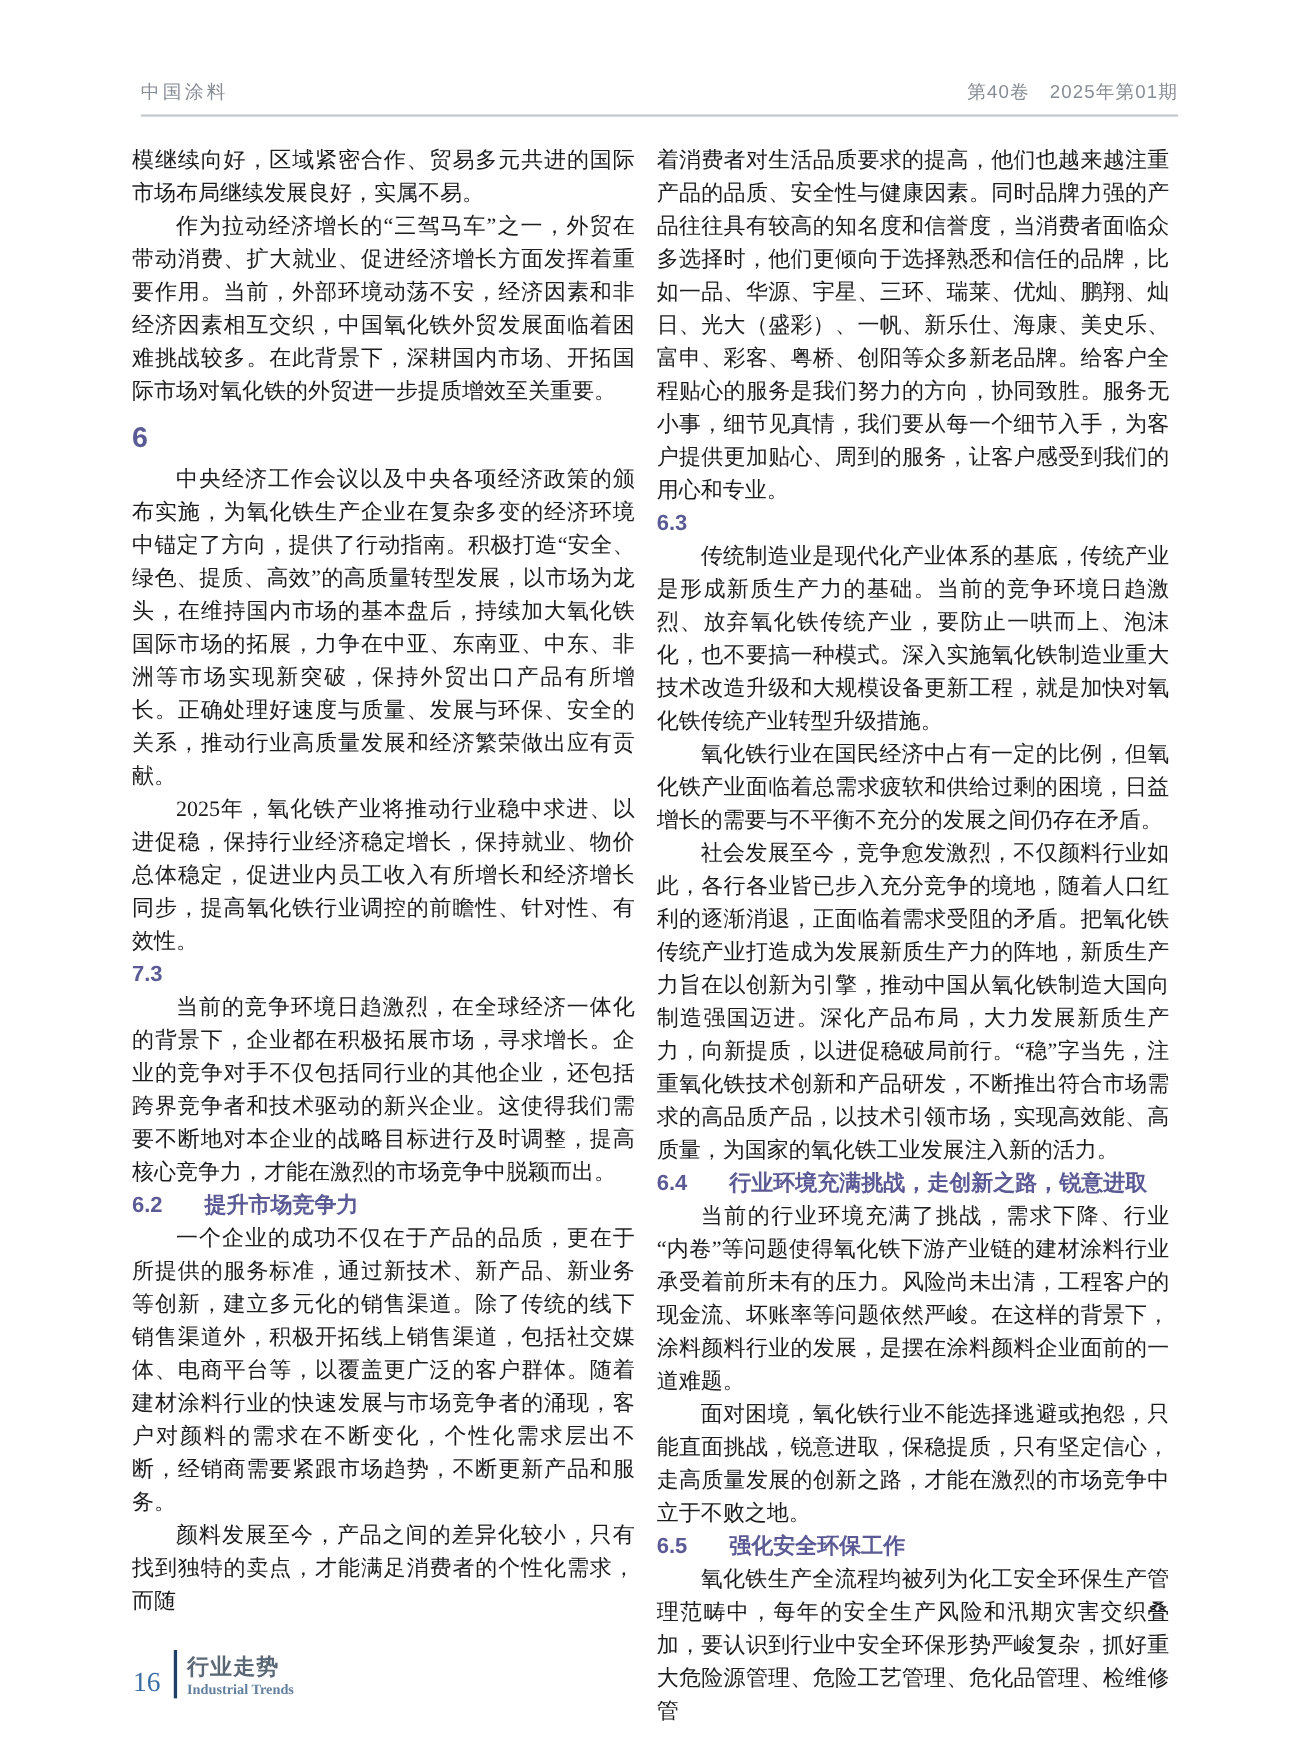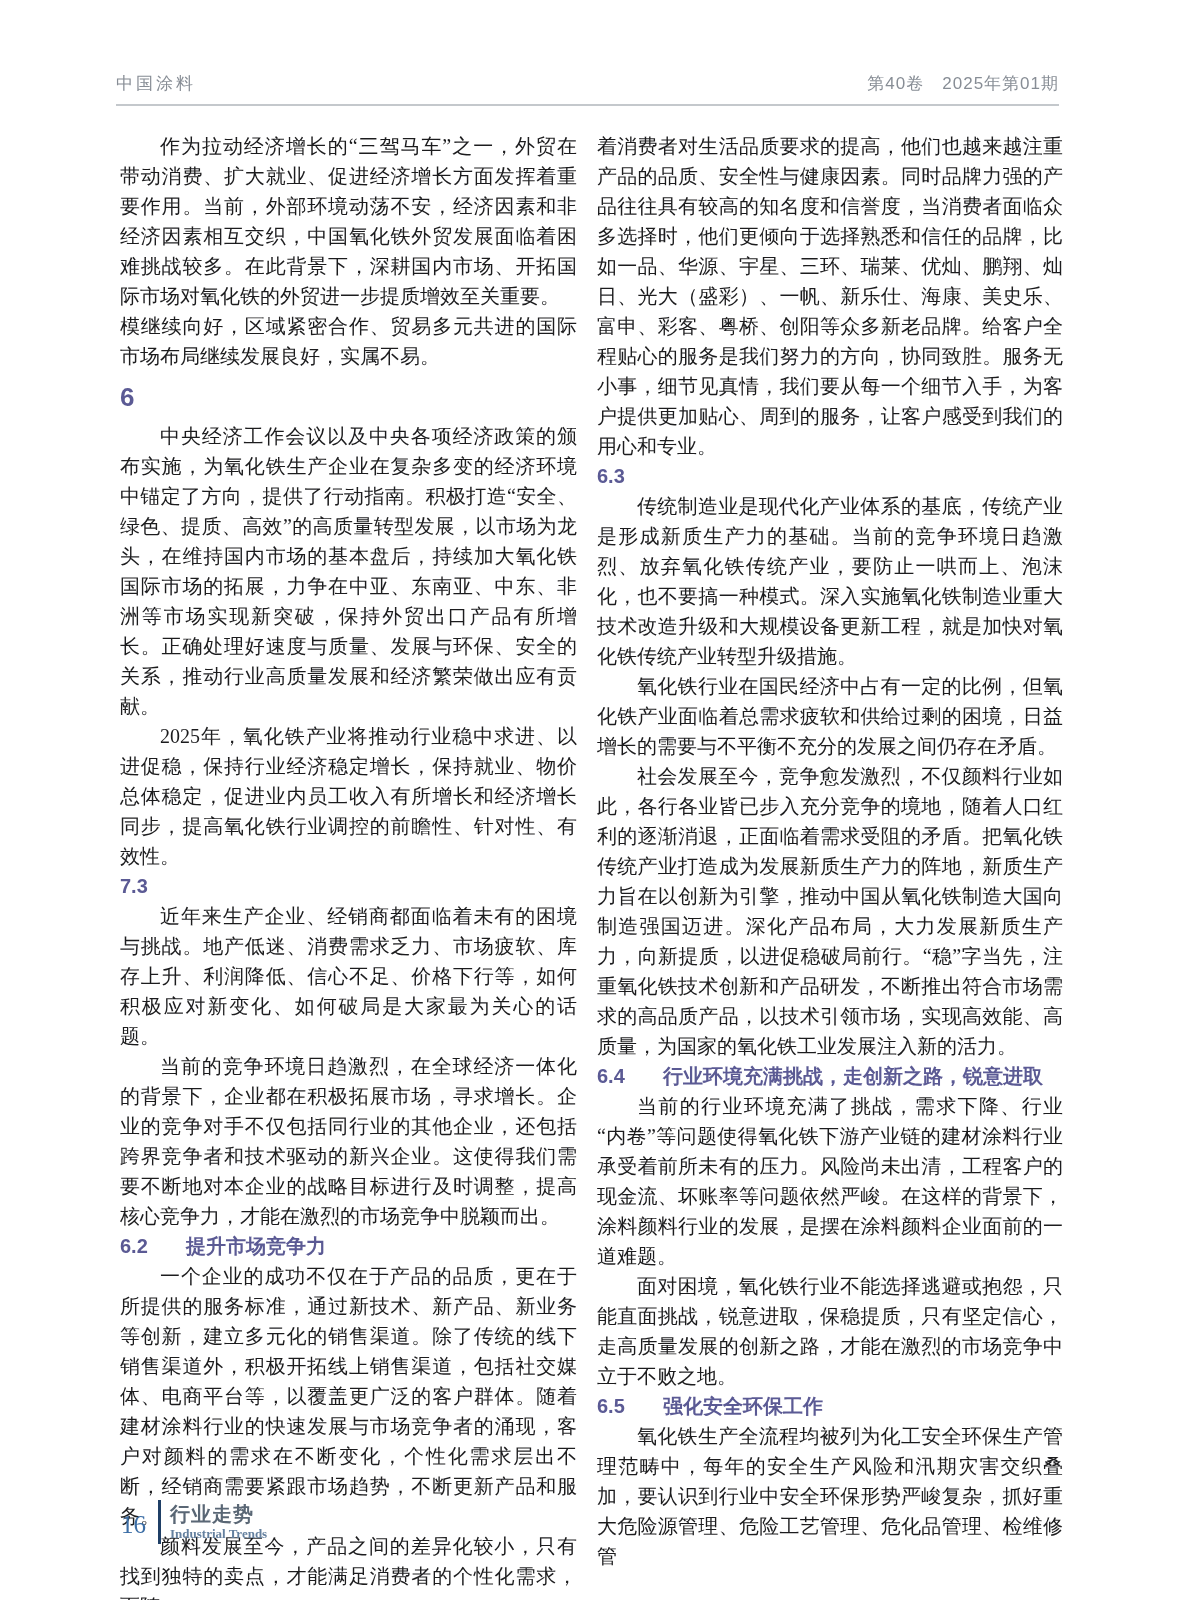--- a/index.html
+++ b/index.html
@@ -9,21 +9,21 @@
     height: 1600px;
     background: #ffffff;
     overflow: hidden;
     font-family: "Liberation Serif", "DejaVu Serif", serif;
     color: var(--body-text, #1c1c1e);
   }
 
   
   .page-header {
     position: absolute;
-    top: 72px; left: 116px; width: 943px;
+    top: 72px; left: 128px; width: 943px;
     display: flex; justify-content: space-between; align-items: flex-end;
     padding-bottom: 9px;
     border-bottom: 2px solid var(--rule, #c4c8cc);
     font-family: "Liberation Sans", "DejaVu Sans", sans-serif;
     font-size: 17px;
     color: var(--header-text, #878d95);
   }
   .page-header .journal { letter-spacing: 3px; }
   .page-header .issue { letter-spacing: 1px; }
 
@@ -66,21 +66,21 @@
     line-height: 30px;
     color: var(--heading-accent, #5b5a94);
   }
   .h2 .h-num { flex: none; width: 66px; }
   .h2 .h-title { flex: 1; }
 
   
   .page-footer {
     position: absolute;
     left: 121px; top: 1500px;
-    display: flex; align-items: center;
+    display: flex; align-items: flex-end;
   }
   .page-footer .pagenum {
     font-size: 25px;
     color: var(--footer-page-number, #3c6ea6);
     margin-right: 12px;
     margin-top: 6px;
   }
   .page-footer .vbar {
     width: 3px; height: 44px;
     background: var(--footer-bar, #1f3f66);
@@ -108,31 +108,30 @@
 <div class="page">
 
   <header class="page-header">
     <span class="journal">中国涂料</span>
     <span class="issue">第40卷　2025年第01期</span>
   </header>
 
   <main class="columns">
 
     <section class="col col-left">
+      <p class="body-p no-indent">模继续向好，区域紧密合作、贸易多元共进的国际市场布局继续发展良好，实属不易。</p>
       <p class="body-p">作为拉动经济增长的“三驾马车”之一，外贸在带动消费、扩大就业、促进经济增长方面发挥着重要作用。当前，外部环境动荡不安，经济因素和非经济因素相互交织，中国氧化铁外贸发展面临着困难挑战较多。在此背景下，深耕国内市场、开拓国际市场对氧化铁的外贸进一步提质增效至关重要。</p>
-      <p class="body-p no-indent">模继续向好，区域紧密合作、贸易多元共进的国际市场布局继续发展良好，实属不易。</p>
       <h1 class="h1">
         <span class="h-num">6</span>
       </h1>
       <p class="body-p">中央经济工作会议以及中央各项经济政策的颁布实施，为氧化铁生产企业在复杂多变的经济环境中锚定了方向，提供了行动指南。积极打造“安全、绿色、提质、高效”的高质量转型发展，以市场为龙头，在维持国内市场的基本盘后，持续加大氧化铁国际市场的拓展，力争在中亚、东南亚、中东、非洲等市场实现新突破，保持外贸出口产品有所增长。正确处理好速度与质量、发展与环保、安全的关系，推动行业高质量发展和经济繁荣做出应有贡献。</p>
       <p class="body-p">2025年，氧化铁产业将推动行业稳中求进、以进促稳，保持行业经济稳定增长，保持就业、物价总体稳定，促进业内员工收入有所增长和经济增长同步，提高氧化铁行业调控的前瞻性、针对性、有效性。</p>
       <h2 class="h2">
         <span class="h-num">7.3</span>
       </h2>
-      <p class="body-p">近年来生产企业、经销商都面临着未有的困境与挑战。地产低迷、消费需求乏力、市场疲软、库存上升、利润降低、信心不足、价格下行等，如何积极应对新变化、如何破局是大家最为关心的话题。</p>
       <p class="body-p">当前的竞争环境日趋激烈，在全球经济一体化的背景下，企业都在积极拓展市场，寻求增长。企业的竞争对手不仅包括同行业的其他企业，还包括跨界竞争者和技术驱动的新兴企业。这使得我们需要不断地对本企业的战略目标进行及时调整，提高核心竞争力，才能在激烈的市场竞争中脱颖而出。</p>
       <h2 class="h2">
         <span class="h-num">6.2</span>
         <span class="h-title">提升市场竞争力</span>
       </h2>
       <p class="body-p">一个企业的成功不仅在于产品的品质，更在于所提供的服务标准，通过新技术、新产品、新业务等创新，建立多元化的销售渠道。除了传统的线下销售渠道外，积极开拓线上销售渠道，包括社交媒体、电商平台等，以覆盖更广泛的客户群体。随着建材涂料行业的快速发展与市场竞争者的涌现，客户对颜料的需求在不断变化，个性化需求层出不断，经销商需要紧跟市场趋势，不断更新产品和服务。</p>
       <p class="body-p">颜料发展至今，产品之间的差异化较小，只有找到独特的卖点，才能满足消费者的个性化需求，而随</p>
     </section>
 
     <section class="col col-right">

